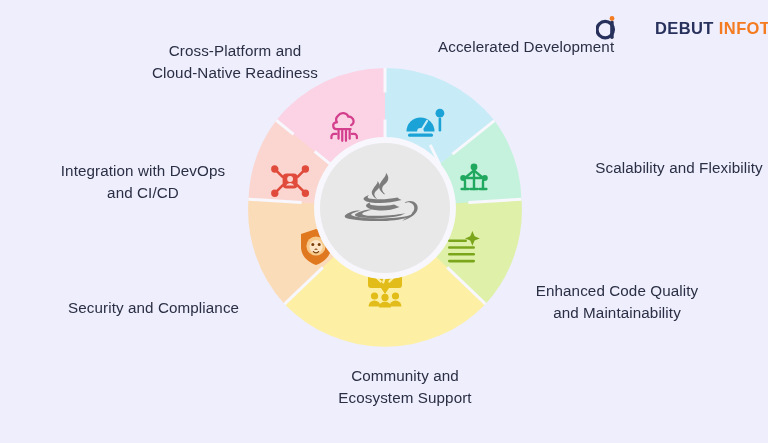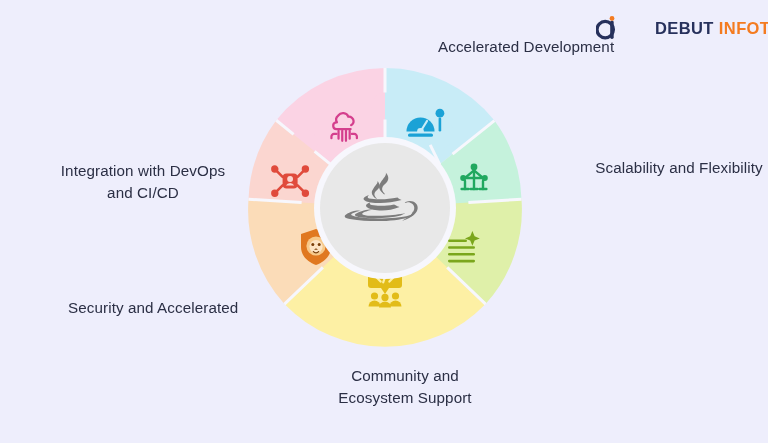--- a/index.html
+++ b/index.html
@@ -235,27 +235,31 @@
           <path d="M18.8 25.4c0 0 -3 1.8 2.1 2.4 c6.2 0.7 9.4 0.6 16.2 -0.7 c0 0 1.8 1.1 4.3 2.1 c-15.3 6.6 -34.7 -0.4 -22.6 -3.8 Z"></path>
           <path d="M17.4 19.6c0 0 -3.4 2.5 1.7 3 c6.6 0.7 11.9 0.8 20.7 -0.9 c0 0 1.2 1.3 3.2 2 c-18.5 5.4 -39.1 0.4 -25.6 -4.1 Z"></path>
           <path d="M45.2 34.6c0 0 2.2 1.8 -2.5 3.2 c-8.8 2.7 -36.8 3.5 -44.6 0.1 c-2.8 -1.2 2.5 -2.9 4.1 -3.3 c1.7 -0.4 2.7 -0.3 2.7 -0.3 c-3.1 -2.2 -20.2 4.3 -8.7 6.2 c31.5 5.1 57.4 -2.3 49 -5.9 Z" transform="translate(6,-2)"></path>
           <path d="M20.2 31.2c0 0 -14.3 3.4 -5.1 4.6 c3.9 0.5 11.7 0.4 18.9 -0.2 c5.9 -0.5 11.9 -1.6 11.9 -1.6 c0 0 -2.1 0.9 -3.6 1.9 c-14.6 3.8 -42.7 2 -34.6 -1.9 c6.8 -3.3 12.5 -2.8 12.5 -2.8 Z"></path>
           <path d="M41 44.6c14.8 -7.7 8 -15.1 3.2 -14.1 c-1.2 0.2 -1.7 0.5 -1.7 0.5 c0 0 0.4 -0.7 1.2 -1 c9 -3.2 15.9 9.3 -3.1 15 c0 0 0.3 -0.3 0.4 -0.4 Z" transform="translate(3,-5)"></path>
         </g>
       </g>
     </svg>
   </div>
 
+  <div class="lbl lbl-cross">Cross-Platform and
+Cloud-Native Readiness</div>
 
   <div class="lbl lbl-accel">Accelerated Development</div>
 
   <div class="lbl lbl-scale">Scalability and Flexibility</div>
 
+  <div class="lbl lbl-quality">Enhanced Code Quality
+and Maintainability</div>
 
   <div class="lbl lbl-community">Community and
 Ecosystem Support</div>
 
-  <div class="lbl lbl-security">Security and Accelerated</div>
+  <div class="lbl lbl-security">Security and Compliance</div>
 
   <div class="lbl lbl-devops">Integration with DevOps
 and CI/CD</div>
 
 </div>
 
 </body></html>

